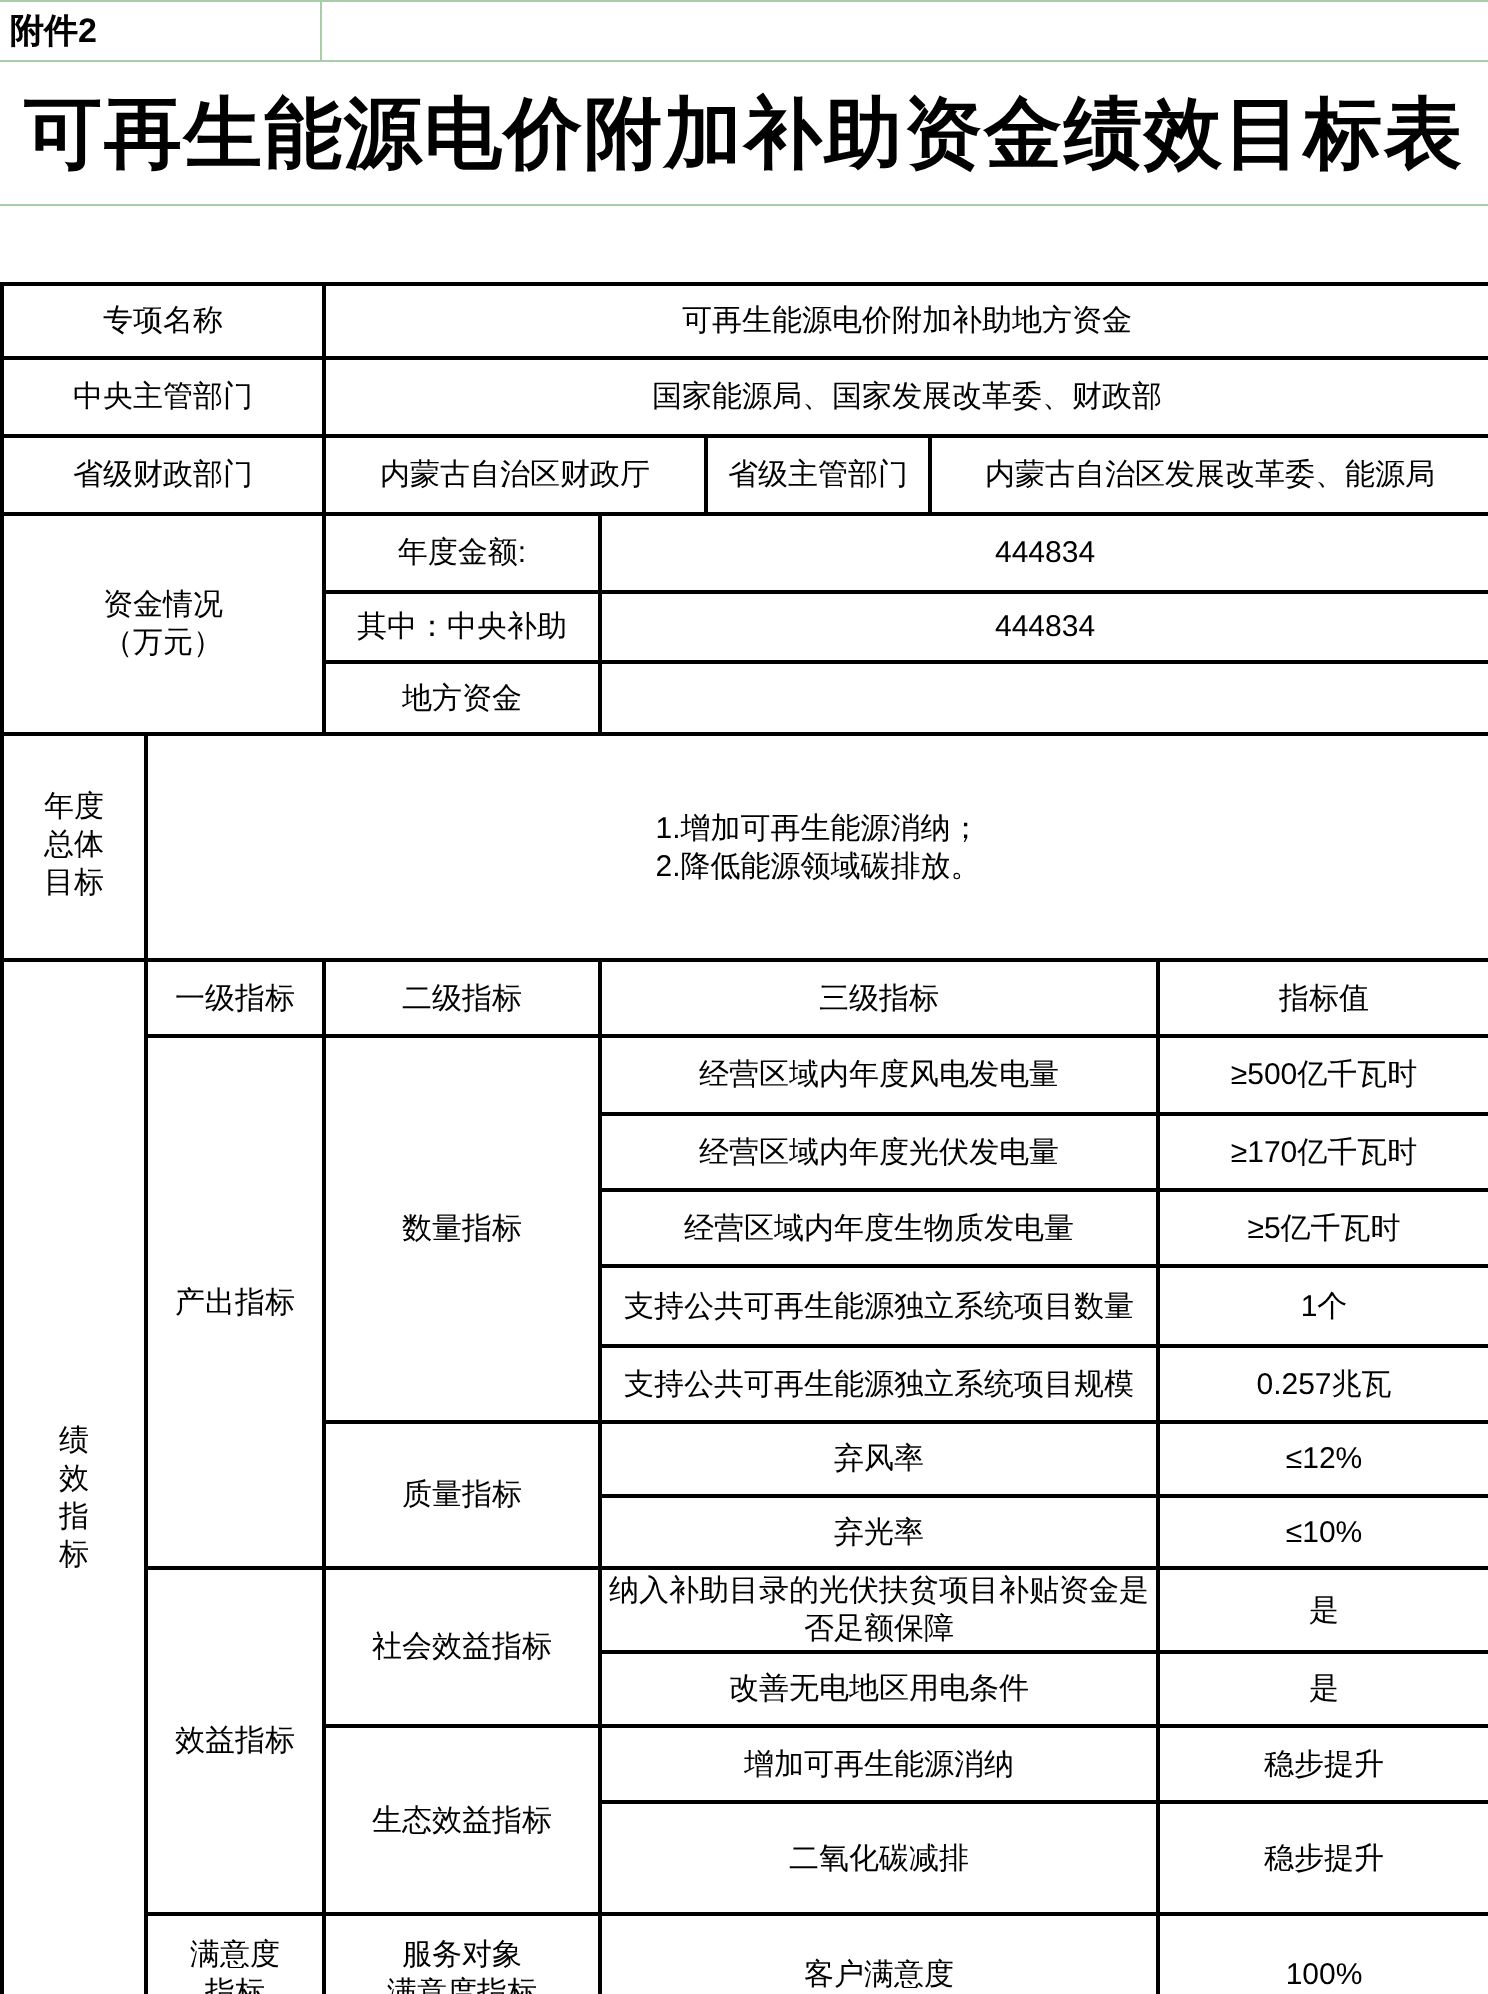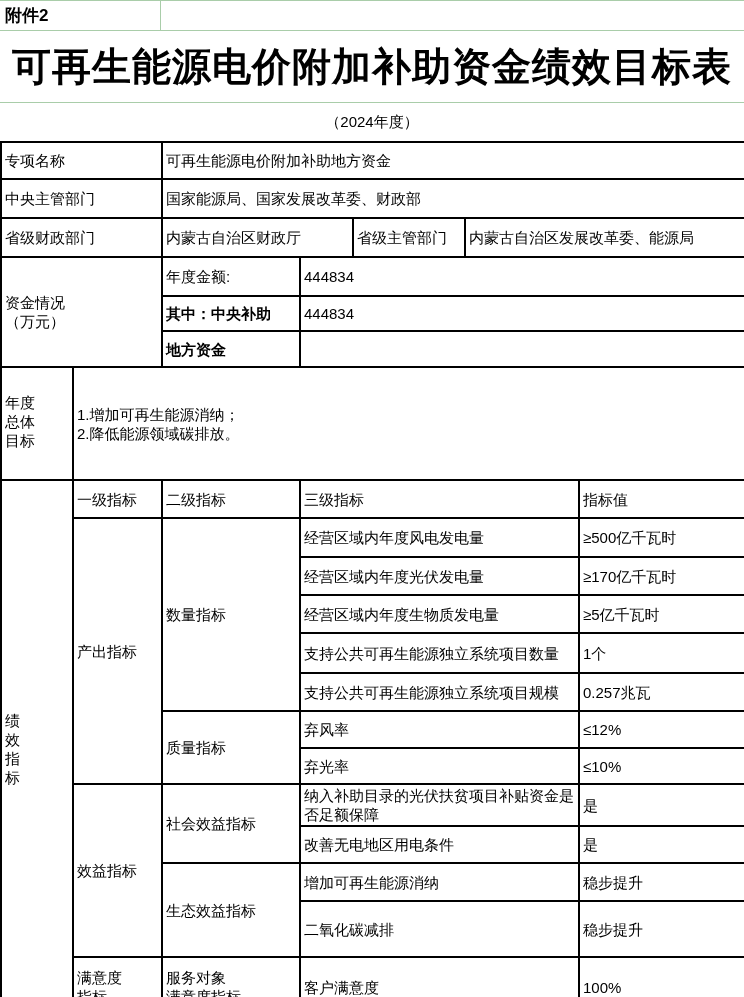--- a/index.html
+++ b/index.html
@@ -27,24 +27,24 @@
     position:absolute; top:104px; left:0; width:744px; height:36px;
     display:flex; align-items:center; justify-content:center; font-size:15px;
   }
   
   table.main {
     position:absolute; top:141px; left:0; width:744px;
     border-collapse:collapse; table-layout:fixed;
   }
   table.main td {
     border:2px solid #000; font-size:15px; line-height:19px;
-    text-align:left; vertical-align:middle; padding:1px 3px; overflow:hidden;
+    text-align:center; vertical-align:middle; padding:1px 3px; overflow:hidden;
   }
   td.al { text-align:left; padding-left:5px; }
-  td.ar { text-align:right; padding-right:3px;font-weight:bold; }
+  td.ar { text-align:right; padding-right:3px; }
   .preline { white-space:pre-line; }
   td.vlabel { line-height:33px; }   
   td.glabel { line-height:22px;font-family:Liberation Mono, monospace; }   
   td.goals { line-height:22px; }
 </style>
 </head>
 <body>
 
 <div id="page" style="--grid:#a9cda9;">
 
@@ -54,23 +54,20 @@
     <div class="c" style="width:53px;"></div>
     <div class="c" style="width:112px;"></div>
     <div class="c" style="width:114px;"></div>
     <div class="c" style="width:166px;"></div>
   </div>
 
   <div class="titlebar">
     <div class="t">可再生能源电价附加补助资金绩效目标表</div>
   </div>
 
-  <div class="yearbar">
-    <span>（2024年度）</span>
-  </div>
 
   <table class="main">
     <colgroup>
       <col style="width:72px">
         <col style="width:89px">
         <col style="width:138px">
       <col style="width:53px">
         <col style="width:112px">
         <col style="width:114px">
         <col style="width:166px">

